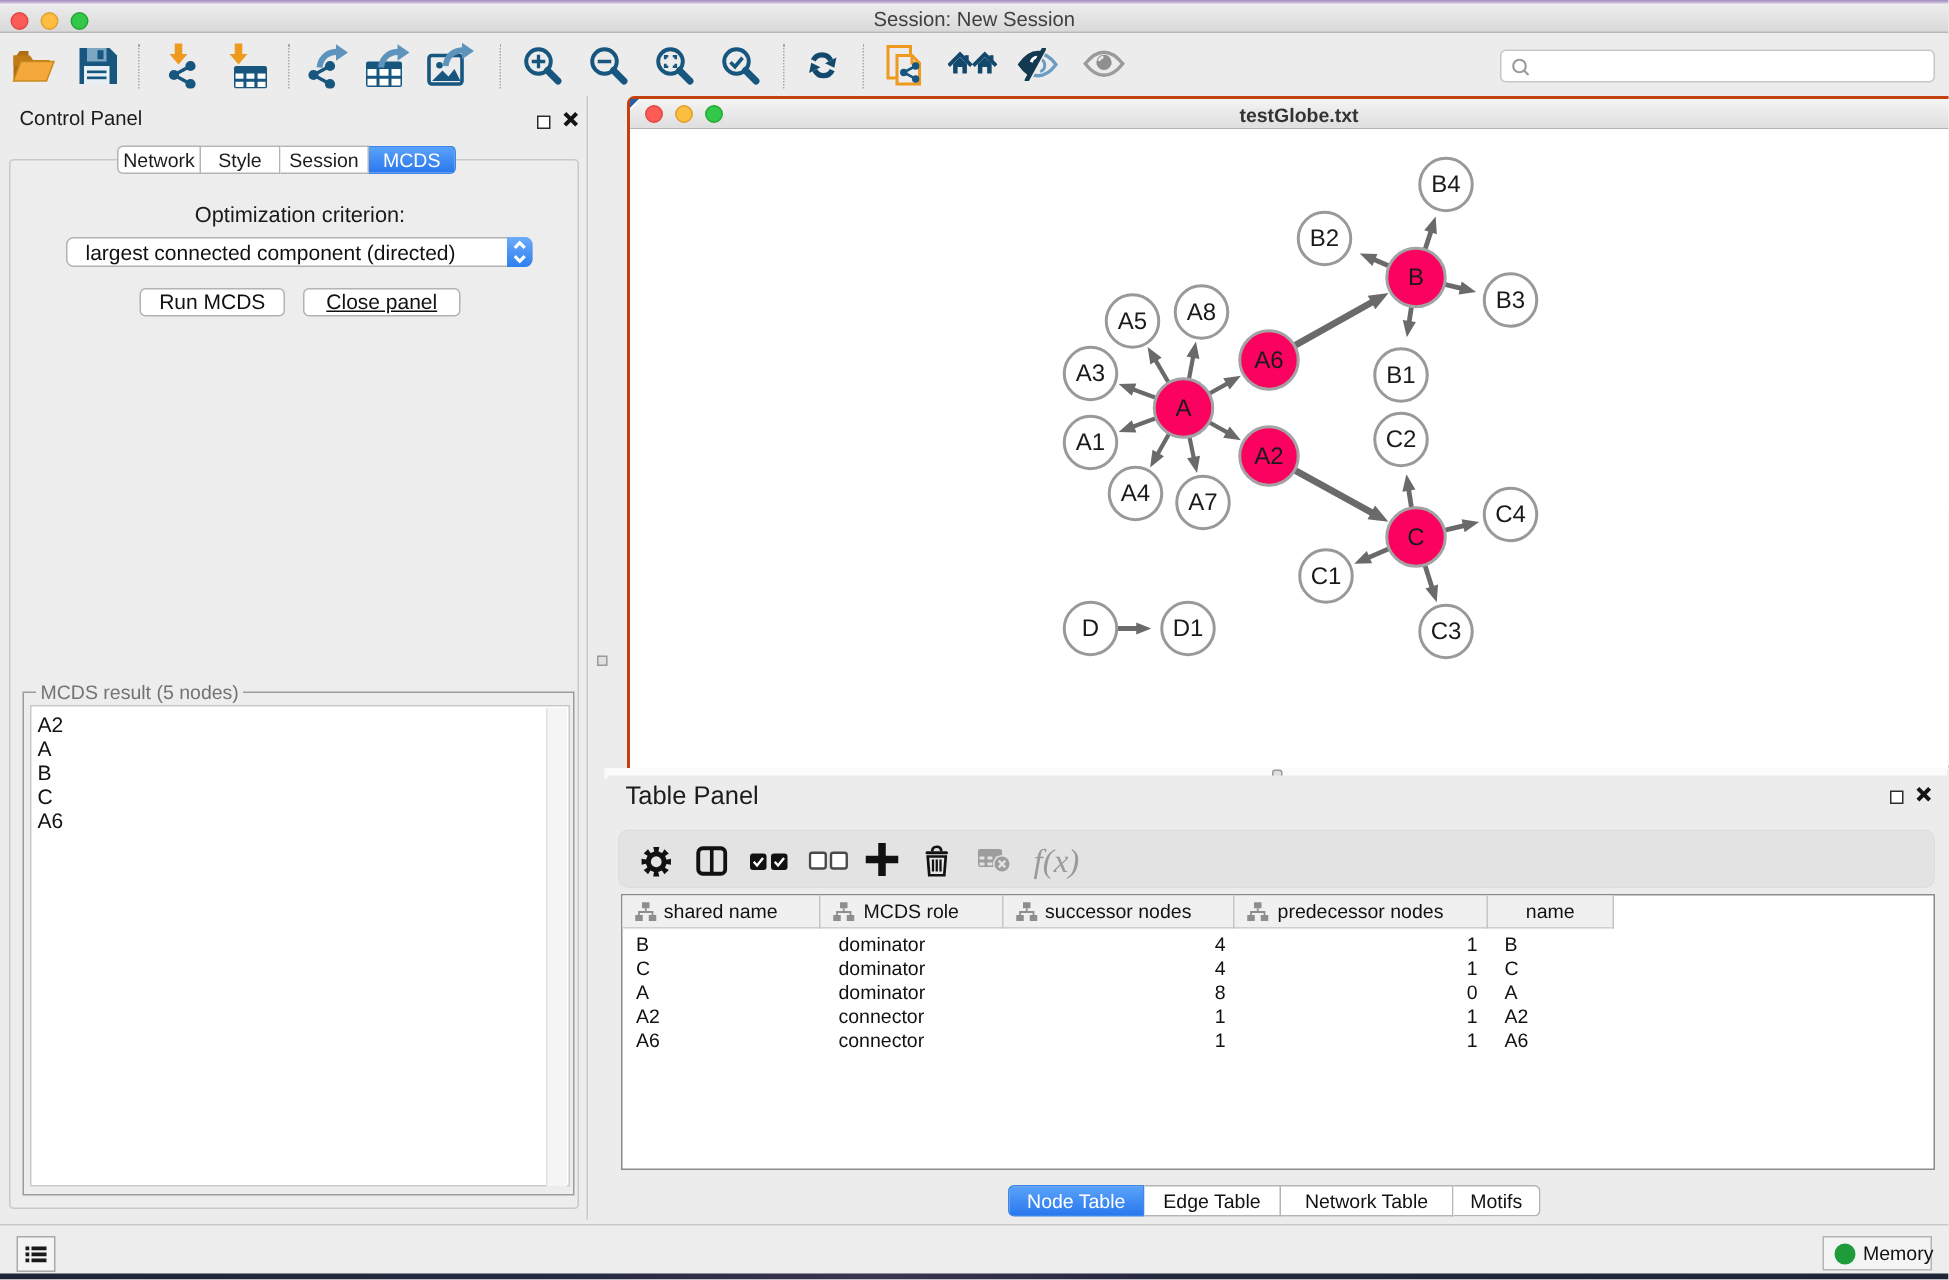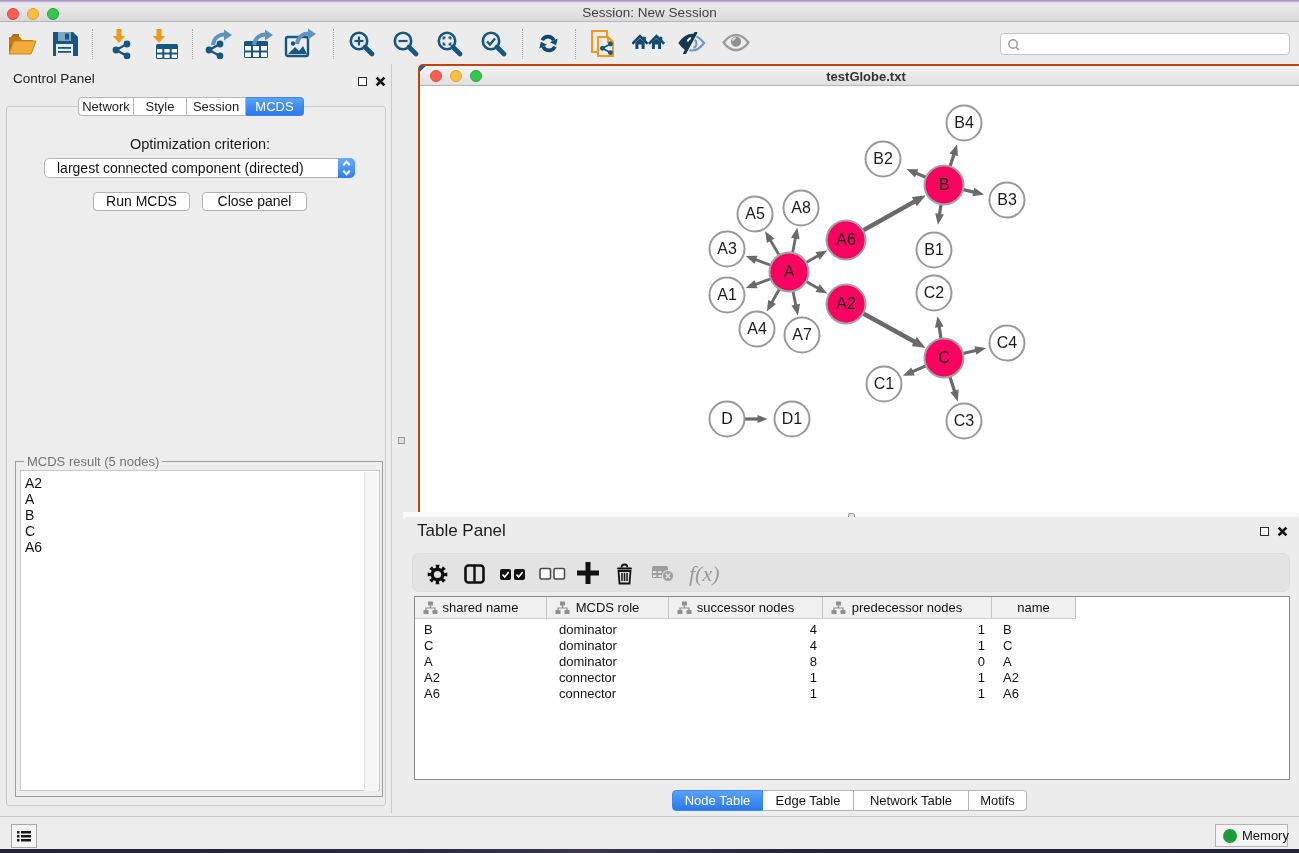--- a/index.html
+++ b/index.html
@@ -231,21 +231,21 @@
   </div>
   <div id="cpinner">
     <div id="dropdown">largest connected component (directed)
       <div id="stepper"><svg width="17" height="20">
             <path d="M5.2,7.2 L8.5,3.8 L11.8,7.2" fill="none" stroke="#fff" stroke-width="2.1"></path>
             <path d="M5.2,12.8 L8.5,16.2 L11.8,12.8" fill="none" stroke="#fff" stroke-width="2.1"></path>
           </svg></div>
     </div>
     <div id="optlabel">Optimization criterion:</div>
     <div class="pbtn" style="left:86px;top:85px;width:97px;">Run MCDS</div>
-    <div class="pbtn" style="left:195px;top:85px;width:105px;">Close panel</div>
+    <div class="pbtn" style="left:195px;top:85px;width:105px;text-decoration:underline;">Close panel</div>
     <div id="fieldset">
       <div class="legend">MCDS result (5 nodes)</div>
       <div id="mlist">
         <div class="it">A2</div>
           <div class="it">A</div>
           <div class="it">B</div>
           <div class="it">C</div>
           <div class="it">A6</div>
         <div class="sbar"></div>
       </div>

